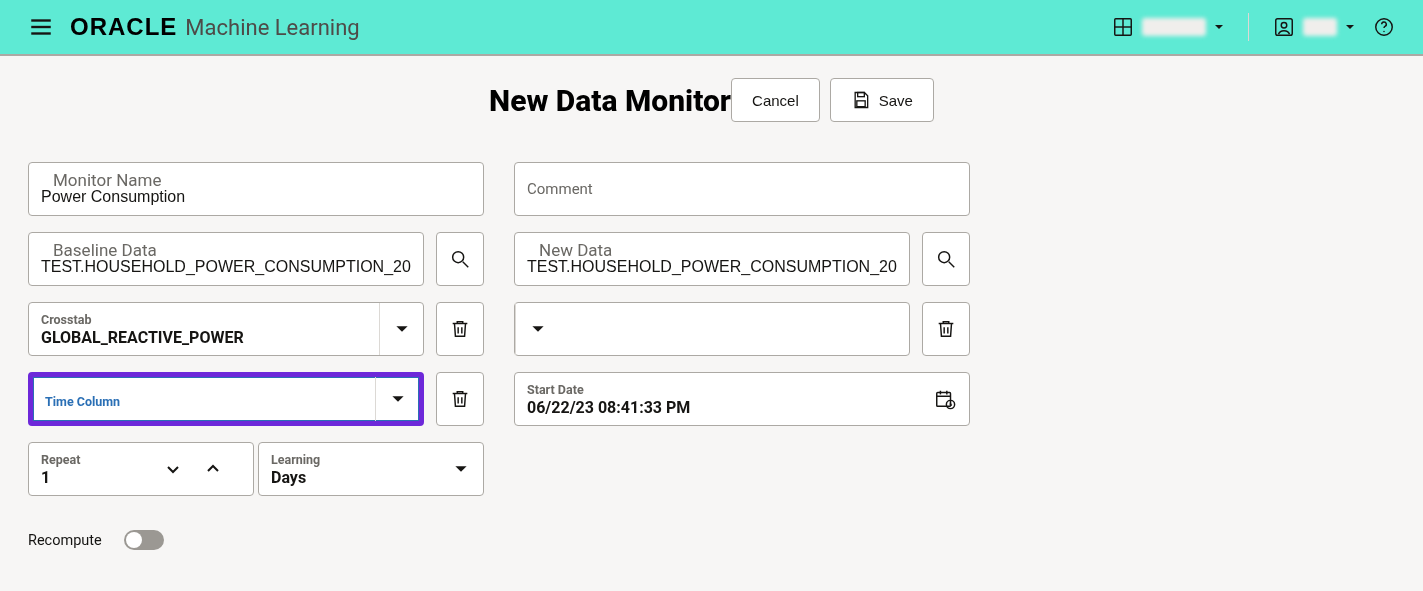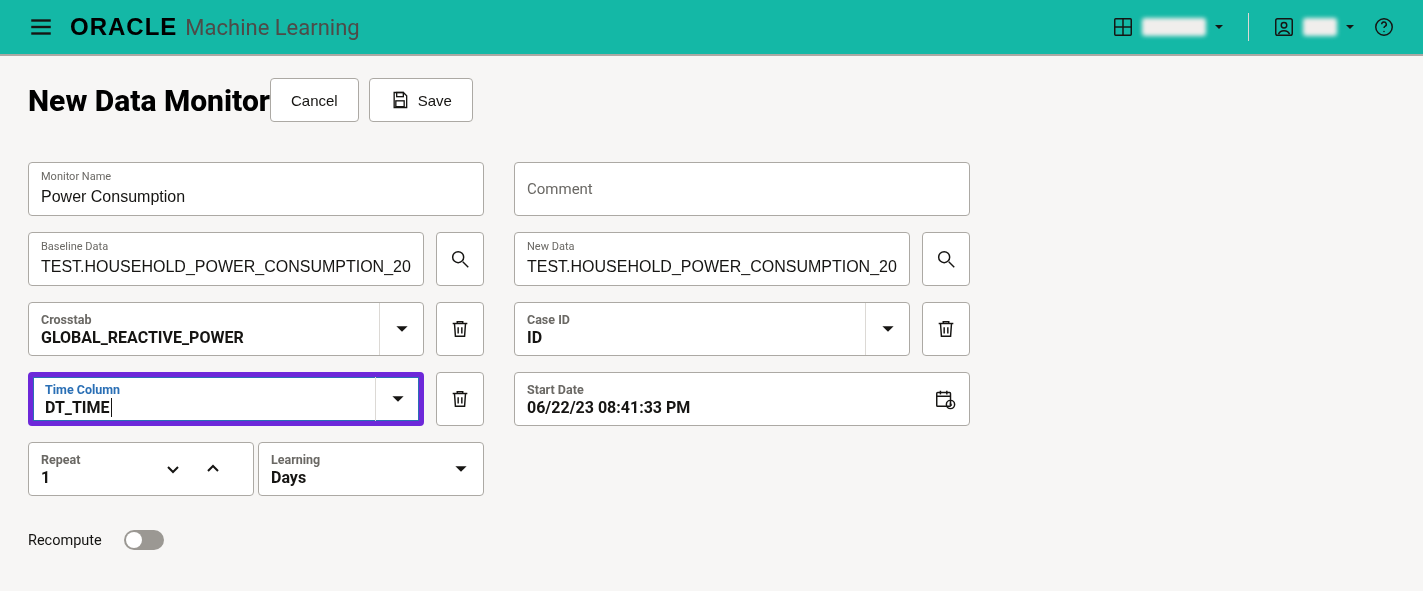--- a/index.html
+++ b/index.html
@@ -7,21 +7,21 @@
     font-family: -apple-system, BlinkMacSystemFont, "Segoe UI", Roboto, "Helvetica Neue", Arial, sans-serif;
     background: #f7f6f5;
     color: #161513;
     width: 1423px;
     height: 591px;
     overflow: hidden;
   }
   
   
   .topbar {
-    background: #14b8a6;
+    background: #5eead4;
     border-bottom: 2px solid #aca9a4;
     height: 56px;
     display: flex;
     align-items: center;
     padding: 0 28px 0 28px;
     justify-content: space-between;
   }
   .topbar-left { display: flex; align-items: center; gap: 16px; }
   .hamburger svg { width: 26px; height: 26px; stroke: #161513; stroke-width: 2.2; fill:none; }
   .brand { display: flex; align-items: baseline; gap: 8px; }
@@ -32,21 +32,21 @@
   .tb-group { display:flex; align-items:center; gap:8px; }
   .tb-sep { width:1px; height:28px; background:#dcd9d5; margin:0 6px; }
   .tb-icon svg { width:22px; height:22px; stroke:#161513; stroke-width:1.6; fill:none; }
   .tb-muted { width:64px; height:18px; background:#f0eeec; border-radius:3px; filter:blur(2px); }
   .tb-muted.sm { width:34px; }
   .caret-down { display:inline-block; }
   .caret-down svg { width:10px; height:10px; }
   
   
   .content { padding: 22px 28px; }
-  .page-head { display:flex; align-items:center; justify-content:flex-start; margin-bottom: 40px; }
+  .page-head { display:flex; align-items:center; justify-content:center; margin-bottom: 40px; }
   .page-title { font-size: 30px; font-weight: 800; color:#000; }
   .page-actions { display:flex; gap:10px; }
   .btn {
     background:#ffffff; border:1px solid #aca9a4; border-radius:4px;
     height:44px; padding:0 20px; display:flex; align-items:center; gap:8px;
     font-size:15px; color:#161513; cursor:pointer;
   }
   .btn svg { width:20px; height:20px; stroke:#161513; stroke-width:1.6; fill:none; }
   
   
@@ -54,21 +54,21 @@
   
   .cell { display:flex; gap:12px; align-items:stretch; }
   
   .field {
     position:relative; flex:1; min-width:0;
     border:1px solid #aca9a4; border-radius:4px; background:#fff;
     display:flex; align-items:stretch; height:54px;
   }
   .field.focused { border:5px solid #6d28d9; box-shadow: 0 0 0 1px #2a6fb5 inset; }
   .field .floating-label {
-    position:absolute; left:12px; top:7px; font-size:11px; color:#6a6864;
+    position:absolute; left:24px; top:7px; font-size:17px; color:#6a6864;
     pointer-events:none;
   }
   .field .center-label {
     display:flex; align-items:center; height:100%; padding-left:12px;
     font-size:15px; color:#6a6864;
   }
   .field input {
     border:none; outline:none; width:100%; height:100%; background:transparent;
     padding:22px 12px 6px 12px; font-size:16px; color:#161513;
   }
@@ -258,24 +258,20 @@
               <path d="M9 6V4h6v2"></path>
               <path d="M6 6l1 14h10l1-14"></path>
               <line x1="10" y1="10" x2="10" y2="17"></line>
               <line x1="14" y1="10" x2="14" y2="17"></line>
             </svg>
         </span>
       </button>
     </div>
     <div class="cell">
       <div class="field" style="flex:1">
-        <div class="combo-area">
-          <span class="combo-label">Case ID</span>
-          <span class="combo-value">ID</span>
-        </div>
         <div class="right-chevron">
           <span>
               <svg viewBox="0 0 10 10">
                 <path d="M1 3 L5 7 L9 3"></path>
               </svg>
             </span>
         </div>
       </div>
       <button class="sq-btn">
         <span>
@@ -287,21 +283,20 @@
               <line x1="14" y1="10" x2="14" y2="17"></line>
             </svg>
         </span>
       </button>
     </div>
 
     <div class="cell">
       <div class="field focused" style="flex:1">
         <div class="combo-area">
           <span class="combo-label" style="color:#2a6fb5">Time Column</span>
-          <span class="combo-value"><span class="text-cursor">DT_TIME</span></span>
         </div>
         <div class="right-chevron">
           <span>
               <svg viewBox="0 0 10 10">
                 <path d="M1 3 L5 7 L9 3"></path>
               </svg>
             </span>
         </div>
       </div>
       <button class="sq-btn">

